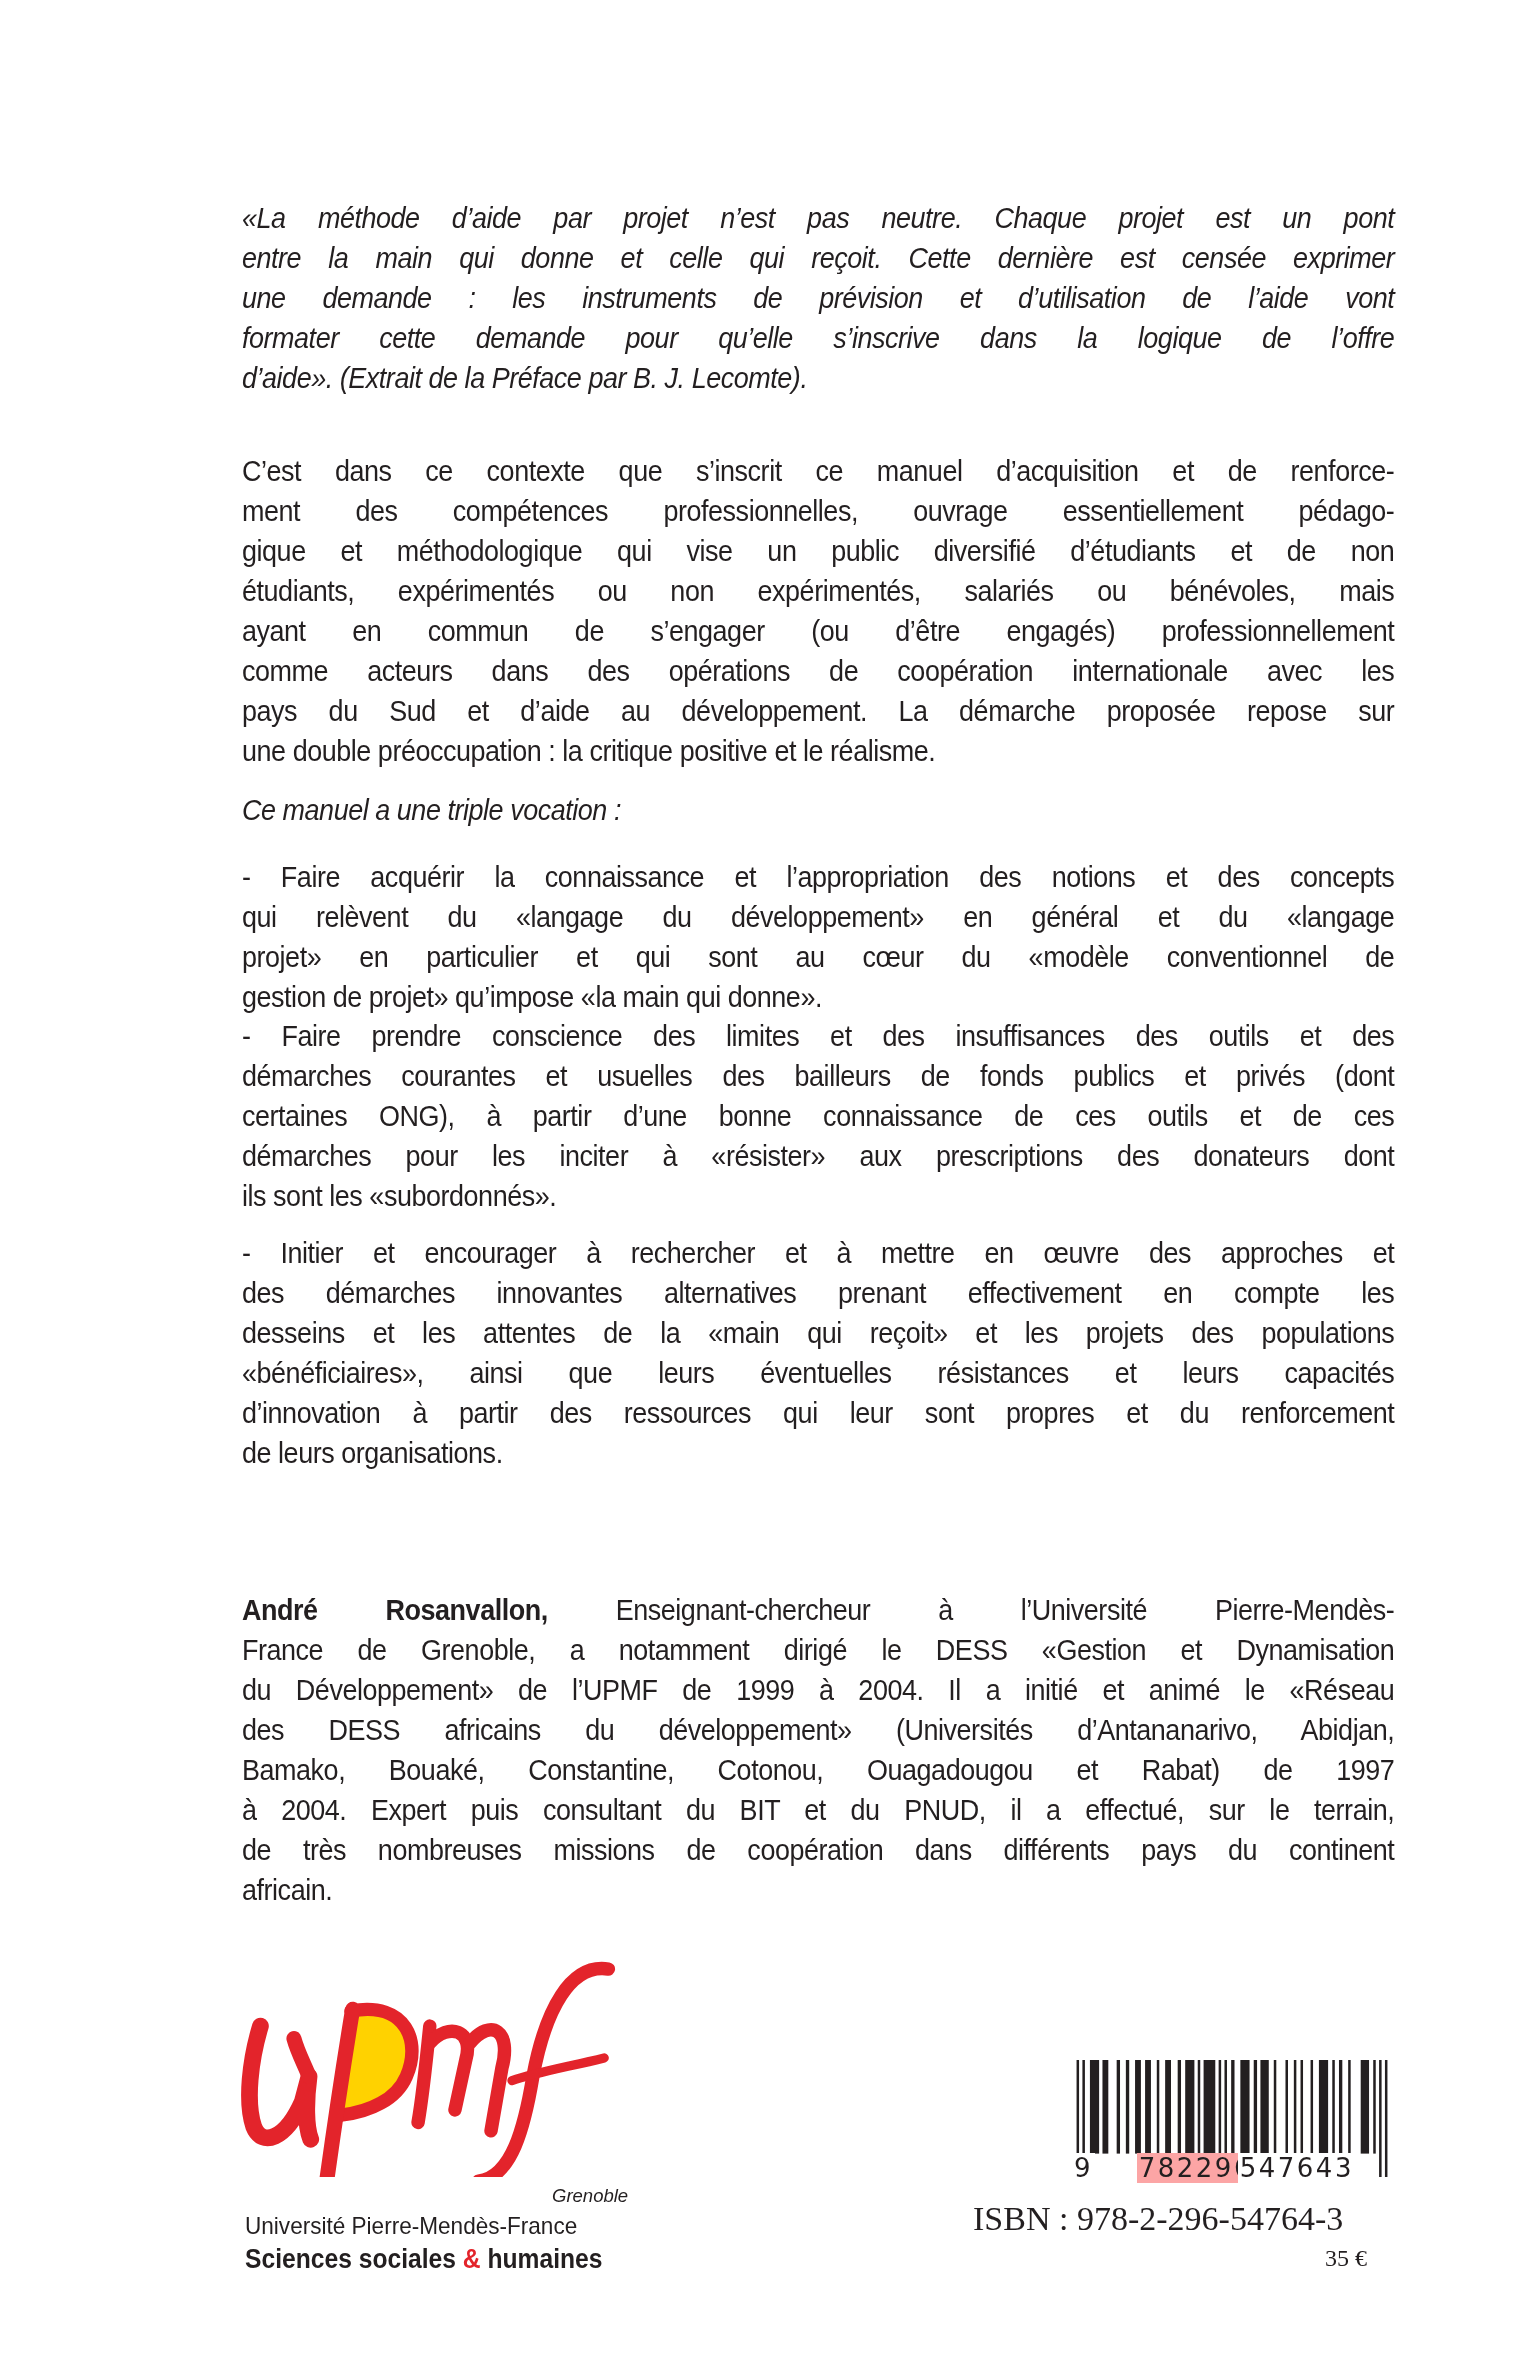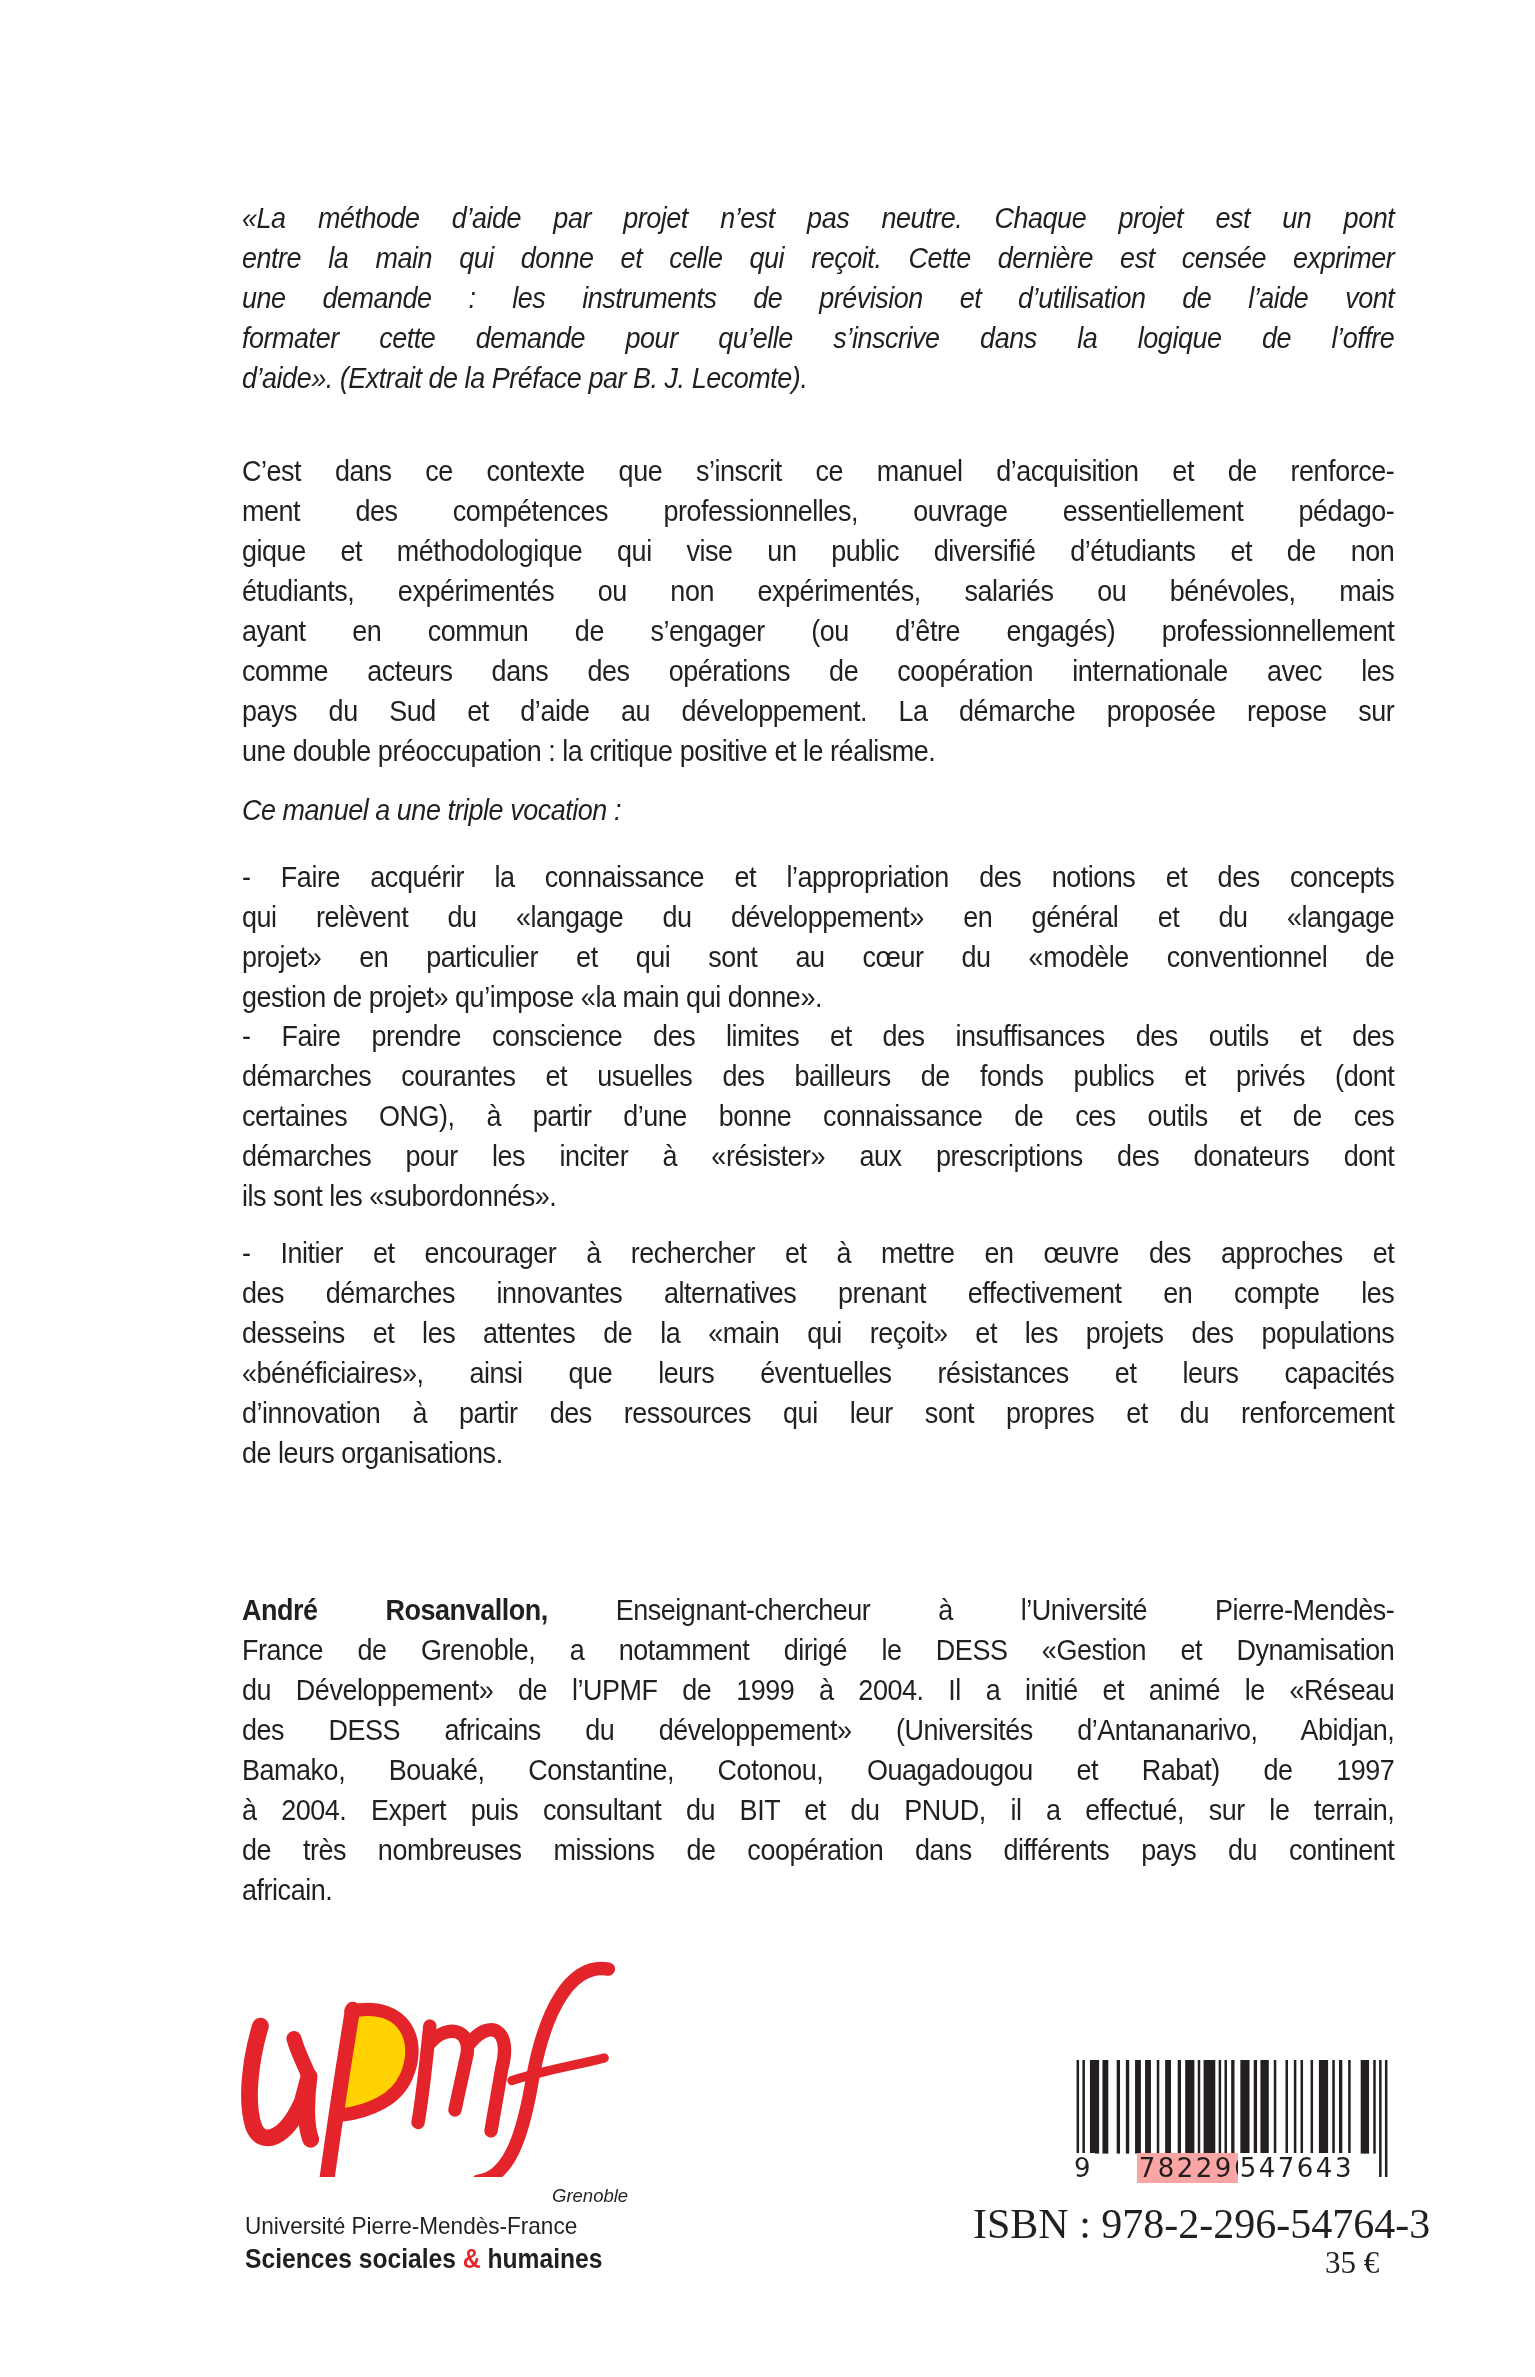--- a/index.html
+++ b/index.html
@@ -111,30 +111,30 @@
     white-space: nowrap;
   }
   .bd-lead { position: absolute; left: 0; background:#fff; padding-right: 1.7px; }
   .bd-g1 { position: absolute; left: 16px; background:#fca5a5; padding: 0 1.7px; margin-left: 47px; }
   .bd-g2 { position: absolute; left: 164px; background:#fff; padding: 0 1.7px; }
   .isbn {
     position: absolute;
     left: 973px;
     top: 2200px;
     font-family: "Liberation Serif", "DejaVu Serif", serif;
-    font-size: 42px;
+    font-size: 34px;
     color: #231f20;
     white-space: nowrap;
   }
   .price {
     position: absolute;
     left: 1325px;
     top: 2245px;
     font-family: "Liberation Serif", "DejaVu Serif", serif;
-    font-size: 31px;
+    font-size: 24px;
     color: #231f20;
     white-space: nowrap;
   }
 </style>
 </head>
 <body>
 
 <div class="page">
 
   <div class="block italic" id="quote">

